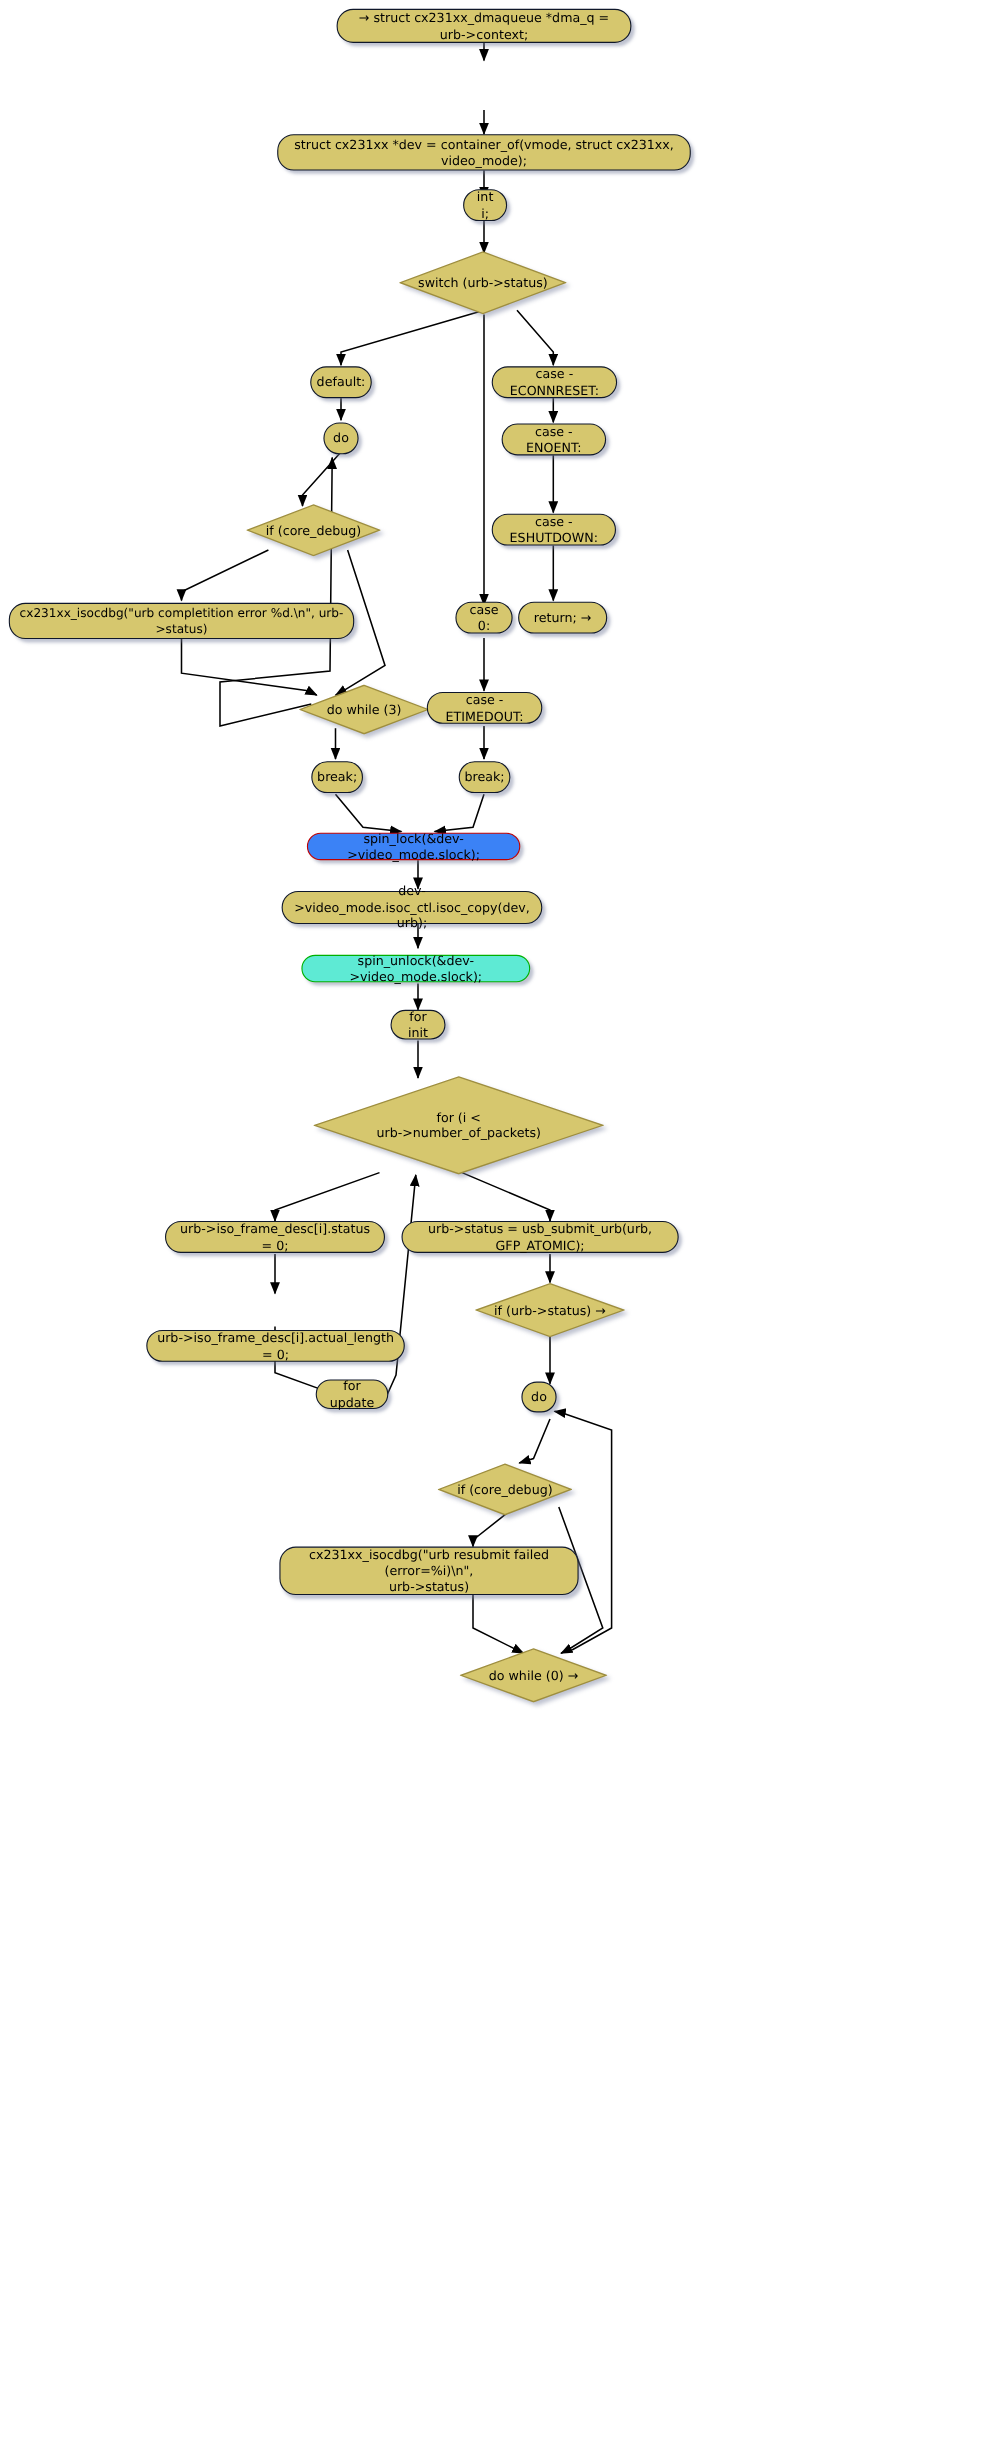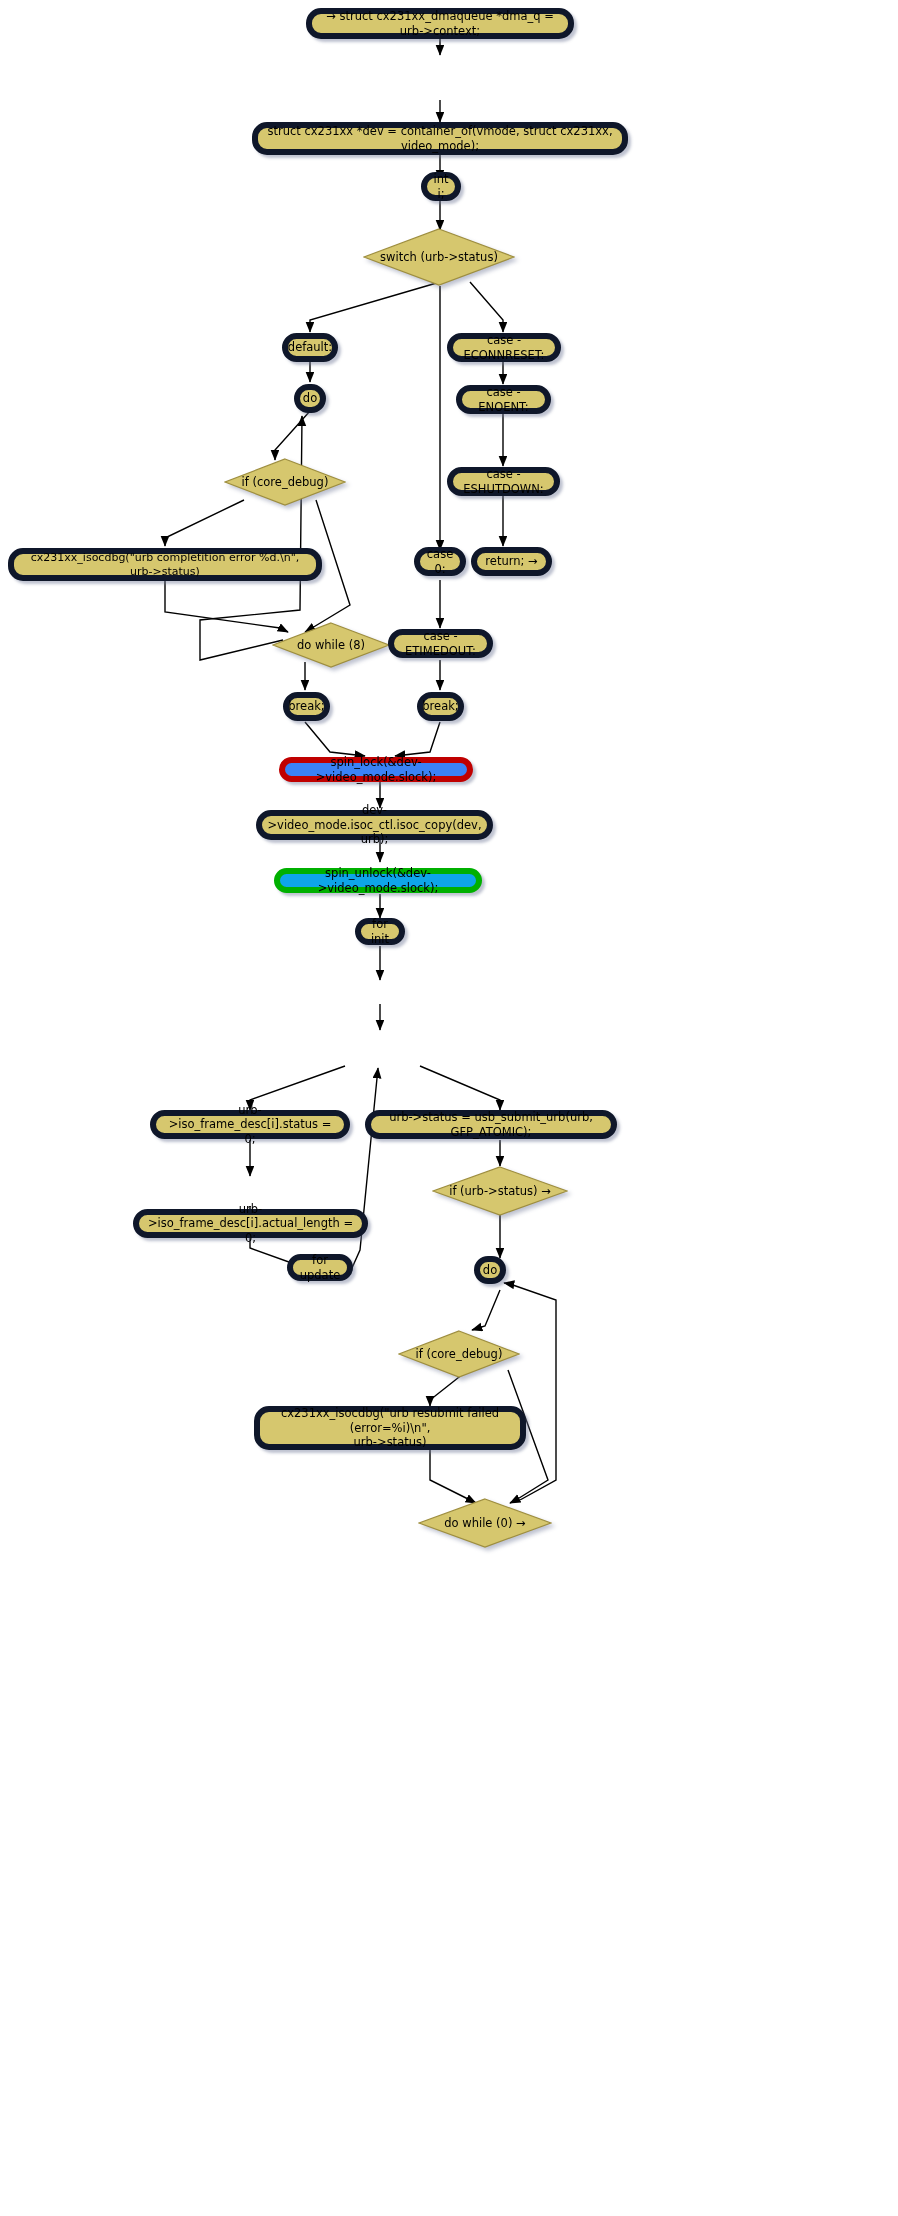--- a/index.html
+++ b/index.html
@@ -1,24 +1,24 @@
 <!DOCTYPE html>
 <html><head>
 <meta charset="utf-8">
 <style>
   html,body{margin:0;padding:0;background:#ffffff;}
   body{font-family:"DejaVu Sans","Liberation Sans",sans-serif;}
   #stage{position:relative;width:898px;height:2216px;background:#fff;overflow:hidden;}
   svg.edges{position:absolute;left:0;top:0;width:898px;height:2216px;pointer-events:none;}
   .node{position:absolute;box-sizing:border-box;display:flex;align-items:center;justify-content:center;text-align:center;
         color:#000;font-size:11.5px;line-height:1.25;white-space:pre-line;}
-  .rect{background:#D6C76E;border:6px solid #0f172a;border-radius:15px;
+  .rect{background:#D6C76E;border:1px solid #0f172a;border-radius:15px;
         box-shadow:3px 3px 3px rgba(110,120,150,0.45);padding:3px 8px;}
   .rect.red{background:#3b82f6;border-color:#c00000;}
-  .rect.green{background:#0ea5e9;border-color:#00b000;}
+  .rect.green{background:#5eead4;border-color:#00b000;}
   .dwrap{position:absolute;display:flex;align-items:center;justify-content:center;}
   .dwrap .dbg{position:absolute;left:0;top:0;width:100%;height:100%;
         filter:drop-shadow(3px 3px 2px rgba(110,120,150,0.45));}
   .dwrap .dlabel{position:relative;z-index:2;text-align:center;font-size:11.5px;
         line-height:1.25;color:#000;white-space:pre-line;padding:0 4px;}
 </style>
 </head>
 <body>
 
 <div id="stage">
@@ -95,21 +95,21 @@
     </svg>
     <span class="dlabel">if (core_debug)</span>
   </div>
 
   <div class="node rect" style="left:8px;top:548px;width:314px;height:33px;font-size:11px;">cx231xx_isocdbg("urb completition error %d.\n", urb-&gt;status)</div>
 
   <div class="dwrap" style="left:272px;top:622px;width:118px;height:46px;">
     <svg class="dbg" viewBox="0 0 118 46" preserveAspectRatio="none">
       <polygon points="59,1 117,23 59,45 1,23" fill="#D6C76E" stroke="#9E8E3F" stroke-width="1.2"></polygon>
     </svg>
-    <span class="dlabel">do while (8)</span>
+    <span class="dlabel">do while (3)</span>
   </div>
 
   <div class="node rect" style="left:283px;top:692px;width:47px;height:29px;">break;</div>
 
   <div class="node rect" style="left:447px;top:333px;width:114px;height:29px;">case -ECONNRESET:</div>
 
   <div class="node rect" style="left:456px;top:385px;width:95px;height:29px;">case -ENOENT:</div>
 
   <div class="node rect" style="left:447px;top:467px;width:113px;height:29px;">case -ESHUTDOWN:</div>
 
@@ -122,20 +122,27 @@
   <div class="node rect" style="left:417px;top:692px;width:47px;height:29px;">break;</div>
 
   <div class="node rect red" style="left:279px;top:757px;width:194px;height:25px;">spin_lock(&amp;dev-&gt;video_mode.slock);</div>
 
   <div class="node rect" style="left:256px;top:810px;width:237px;height:30px;">dev-&gt;video_mode.isoc_ctl.isoc_copy(dev, urb);</div>
 
   <div class="node rect green" style="left:274px;top:868px;width:208px;height:25px;">spin_unlock(&amp;dev-&gt;video_mode.slock);</div>
 
   <div class="node rect" style="left:355px;top:918px;width:50px;height:27px;">for init</div>
 
+  <div class="dwrap" style="left:285px;top:978px;width:264px;height:90px;">
+    <svg class="dbg" viewBox="0 0 264 90" preserveAspectRatio="none">
+      <polygon points="132,1 263,45 132,89 1,45" fill="#D6C76E" stroke="#9E8E3F" stroke-width="1.2"></polygon>
+    </svg>
+    <span class="dlabel">for (i &lt;
+urb-&gt;number_of_packets)</span>
+  </div>
 
   <div class="node rect" style="left:150px;top:1110px;width:200px;height:29px;">urb-&gt;iso_frame_desc[i].status = 0;</div>
 
   <div class="node rect" style="left:133px;top:1177px;width:235px;height:29px;margin-top:32px;">urb-&gt;iso_frame_desc[i].actual_length = 0;</div>
 
   <div class="node rect" style="left:287px;top:1254px;width:66px;height:27px;">for update</div>
 
   <div class="node rect" style="left:365px;top:1110px;width:252px;height:29px;">urb-&gt;status = usb_submit_urb(urb, GFP_ATOMIC);</div>
 
   <div class="dwrap" style="left:432px;top:1166px;width:136px;height:50px;align-items:center;">

